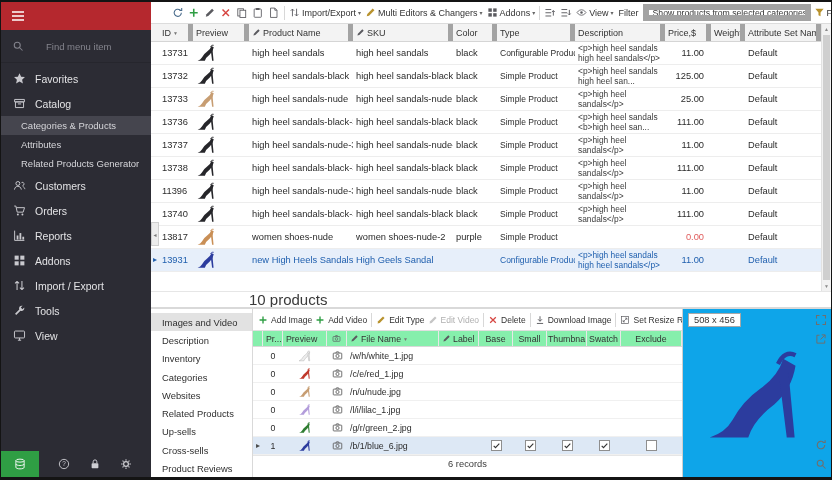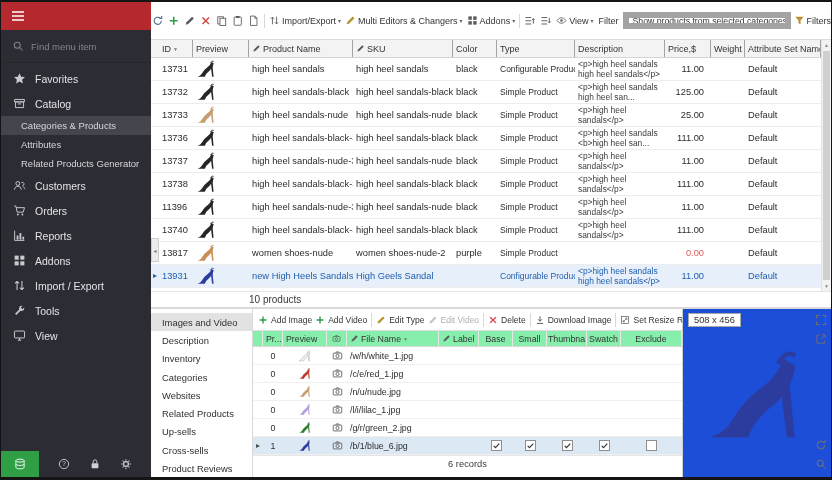--- a/index.html
+++ b/index.html
@@ -7,49 +7,49 @@
   .app{position:relative;width:832px;height:480px;background:#fff;color:#2b2b2b;
        border:1px solid #141414;border-top-width:2px;border-bottom-width:3px;overflow:hidden;
        font-family:"Liberation Sans",sans-serif}
   .ic{width:12px;height:12px;flex:none}
   .ic.xs{width:9px;height:9px}
   
   .sidebar{position:absolute;left:0;top:0;bottom:0;width:150px;background:#2c2c34;color:#e3e3e5;display:flex;flex-direction:column}
   .sb-header{height:28px;background:#b5282e;display:flex;align-items:center;padding-left:9px;flex:none}
   .hamb{color:#fff;display:flex;cursor:pointer}
   .hamb .ic{width:16px;height:16px}
-  .sb-search{height:30px;display:flex;align-items:center;gap:7px;padding:16px 11px;color:#83838c;flex:none;border-bottom:1px solid #26262d}
+  .sb-search{height:30px;display:flex;align-items:center;gap:22px;padding:16px 11px;color:#83838c;flex:none;border-bottom:1px solid #26262d}
   .sb-input{background:transparent;border:none;outline:none;color:#ddd;font:9.5px "Liberation Sans",sans-serif;width:100px}
   .sb-input::placeholder{color:#84848d}
   .sb-menu{flex:1;padding-top:3px;overflow:hidden}
   .sb-item{height:25px;display:flex;align-items:center;gap:9px;padding-left:12px;font-size:10.5px;cursor:pointer;white-space:nowrap}
   .sb-item .ic{color:#c9c9ce;width:13px;height:13px}
   .sb-sub{height:19px;line-height:19px;padding-left:20px;font-size:9.5px;color:#d6d6da;cursor:pointer;white-space:nowrap;overflow:hidden}
   .sb-sub.sel{background:#45454e}
   .sb-bottom{height:26px;flex:none;display:flex;align-items:center}
   .sb-db{width:38px;height:26px;background:#2f9e44;display:flex;align-items:center;justify-content:center;color:#fff;cursor:pointer}
   .sb-foot{flex:1;display:flex;justify-content:space-evenly;color:#cfcfd4}
   .sb-foot span{display:flex;cursor:pointer}
   
   .main{position:absolute;left:150px;top:0;right:0;bottom:0;display:flex;flex-direction:column;background:#fff}
-  .toolbar{height:38px;flex:none;display:flex;align-items:center;gap:2px;padding:0 0;border-bottom:1px solid #dcdcdc;white-space:nowrap;overflow:hidden}
+  .toolbar{height:22px;flex:none;display:flex;align-items:center;gap:2px;padding:0 20px;border-bottom:1px solid #dcdcdc;white-space:nowrap;overflow:hidden}
   .tbi{display:flex;align-items:center;justify-content:center;width:14px;height:18px;cursor:pointer;flex:none}
   .tbi .ic{width:11.5px;height:11.5px}
   .c-green{color:#2f9e44}.c-red{color:#d64541}.c-dark{color:#5a5a5f}.c-blue{color:#4a6c8c}.c-gold{color:#b8922d}
   .sep{width:1px;height:14px;background:#d8d8d8;margin:0 1px;flex:none}
   .dd{display:flex;align-items:center;gap:2px;padding:0 1px;cursor:pointer;color:#333;font-size:9px;flex:none}
   .dd .ic{width:11px;height:11px}
   .car{font-size:6px;color:#666}
   .lbl{color:#333;font-size:9px;margin:0 2px;flex:none}
   .select{display:flex;align-items:center;justify-content:space-between;gap:4px;border:6px solid #a3a3a3;height:17px;padding:0 4px;font-size:8.7px;color:#333;width:168px;flex:none;cursor:pointer;background:#fff;overflow:hidden}
   
   .grid-area{flex:1;position:relative;overflow:hidden}
   .gcols{display:grid;grid-template-columns:8px 34px 56px 104px 100px 44px 78px 90px 46px 34px 1fr;align-items:center;width:calc(100% - 10px)}
   .ghead{height:18px;background:#f3f3f3;border-bottom:1px solid #d5d5d5}
-  .hc{display:flex;align-items:center;gap:2px;padding:0 3px;font-size:9px;color:#333;height:100%;border-right:1px solid #a3a3a3;overflow:hidden;white-space:nowrap}
+  .hc{display:flex;align-items:center;gap:2px;padding:0 3px;font-size:9px;color:#333;height:100%;border-right:5px solid #a3a3a3;overflow:hidden;white-space:nowrap}
   .hc:first-child{border-right:none;padding:0}
   .hc.ctr{justify-content:center}
   .sort{font-size:5px;color:#777}
   .grow{height:23px;border-bottom:1px solid #ededed;cursor:pointer}
   .grow>div{padding:0 3px;font-size:9.3px;overflow:hidden;white-space:nowrap;height:100%;display:flex;align-items:center;color:#2b2b2b}
   .grow .typ{font-size:8.5px}
   .grow .dsc{font-size:8.4px;line-height:9.5px;white-space:normal;display:block;padding-top:2px;color:#3c3c3c;overflow:hidden}
   .grow .prc{justify-content:flex-end;padding-right:7px}
   .grow .prc.red{color:#e05c5c}
   .grow .gut{padding:0;justify-content:center}
@@ -58,21 +58,21 @@
   .exp{font-size:8px;color:#4a4a4a;line-height:1}
   .grow.sel .exp{color:#1f5fae}
   .prevc{display:flex;align-items:center}
   .shoe{width:21px;height:21px}
   svg.lt{stroke:#a8a8a8;stroke-width:2}
   .vscroll{position:absolute;right:0;top:0;bottom:0;width:10px;background:#f2f2f2;border-left:1px solid #e2e2e2}
   .sb-ar{position:absolute;left:0;width:100%;text-align:center;font-size:5px;color:#8a8a8a;line-height:10px;cursor:pointer}
   .sb-ar.up{top:0}.sb-ar.dn{bottom:0}
   .sb-thumb{position:absolute;left:1px;right:1px;top:11px;bottom:11px;background:#cfcfcf;cursor:pointer}
   .collapse-handle{position:absolute;left:0;top:198px;width:8px;height:24px;background:#ececec;border:1px solid #cfcfcf;display:flex;align-items:center;justify-content:center;font-size:6px;color:#777;cursor:pointer}
-  .gstatus{height:16px;flex:none;border-top:1px solid #e6e6e6;display:flex;align-items:center;padding-left:98px;font-size:10px;color:#3a3a3a;background:#fff}
+  .gstatus{height:16px;flex:none;border-top:1px solid #e6e6e6;display:flex;align-items:center;padding-left:98px;font-size:15px;color:#3a3a3a;background:#fff}
   
   .bottom{height:170px;flex:none;border-top:2px solid #d9d9d9;display:flex;min-height:0}
   .tabs{width:102px;flex:none;border-right:1px solid #d9d9d9;padding-top:4px;background:#fff;overflow:hidden}
   .tab{height:18.3px;display:flex;align-items:center;padding-left:11px;font-size:9.4px;color:#2f2f2f;cursor:pointer;white-space:nowrap}
   .tab.sel{background:#e2e2e2}
   .imgpanel{flex:1;display:flex;flex-direction:column;min-width:0}
   .itoolbar{height:22px;flex:none;display:flex;align-items:center;gap:3px;padding:0 5px;border-bottom:1px solid #e0e0e0;white-space:nowrap;overflow:hidden}
   .ibtn{display:flex;align-items:flex-end;gap:3px;font-size:8.5px;color:#333;cursor:pointer;flex:none}
   .ibtn .ic{width:10px;height:10px}
   .ibtn.dis{color:#b0b0b0}
@@ -83,21 +83,21 @@
   .irow{height:18px;border-bottom:1px solid #f0f0f0;cursor:pointer}
   .irow>div{padding:0 3px;font-size:8.8px;overflow:hidden;white-space:nowrap;height:100%;display:flex;align-items:center;color:#2b2b2b}
   .irow .ctr{justify-content:center}
   .irow.sel{background:#dde8f5}
   .ishoe{width:14px;height:14px}
   .cam{color:#555;width:11px;height:11px}
   .cb{width:11px;height:11px;border:1px solid #8e8e8e;background:#fff;display:flex;align-items:center;justify-content:center}
   .cb .ic{width:9px;height:9px;color:#333}
   .istatus{flex:1;display:flex;align-items:flex-start;justify-content:center;padding-top:3px;border-top:1px solid #e6e6e6;font-size:9.3px;color:#3a3a3a}
   
-  .preview{width:149px;flex:none;border-left:1px solid #cfcfcf;position:relative;background:#1d4ed8;display:flex;align-items:center;justify-content:center}
+  .preview{width:149px;flex:none;border-left:1px solid #cfcfcf;position:relative;background:#0ea5e9;display:flex;align-items:center;justify-content:center}
   .dims{position:absolute;top:4px;left:5px;border:1px solid #a8a8a8;background:#fff;padding:1px 5px;font-size:9.3px;color:#333;z-index:2}
   .pv-ic{position:absolute;color:#6f6f6f;cursor:pointer;display:flex;z-index:2}
   .pv-ic .ic{width:12px;height:12px}
   .pv-tr{top:5px;right:4px}
   .pv-tr2{top:24px;right:4px}
   .pv-br1{bottom:26px;right:4px}
   .pv-br2{bottom:7px;right:4px}
   .bigshoe{width:112px;height:112px;margin-top:12px}
 </style>
 </head>

